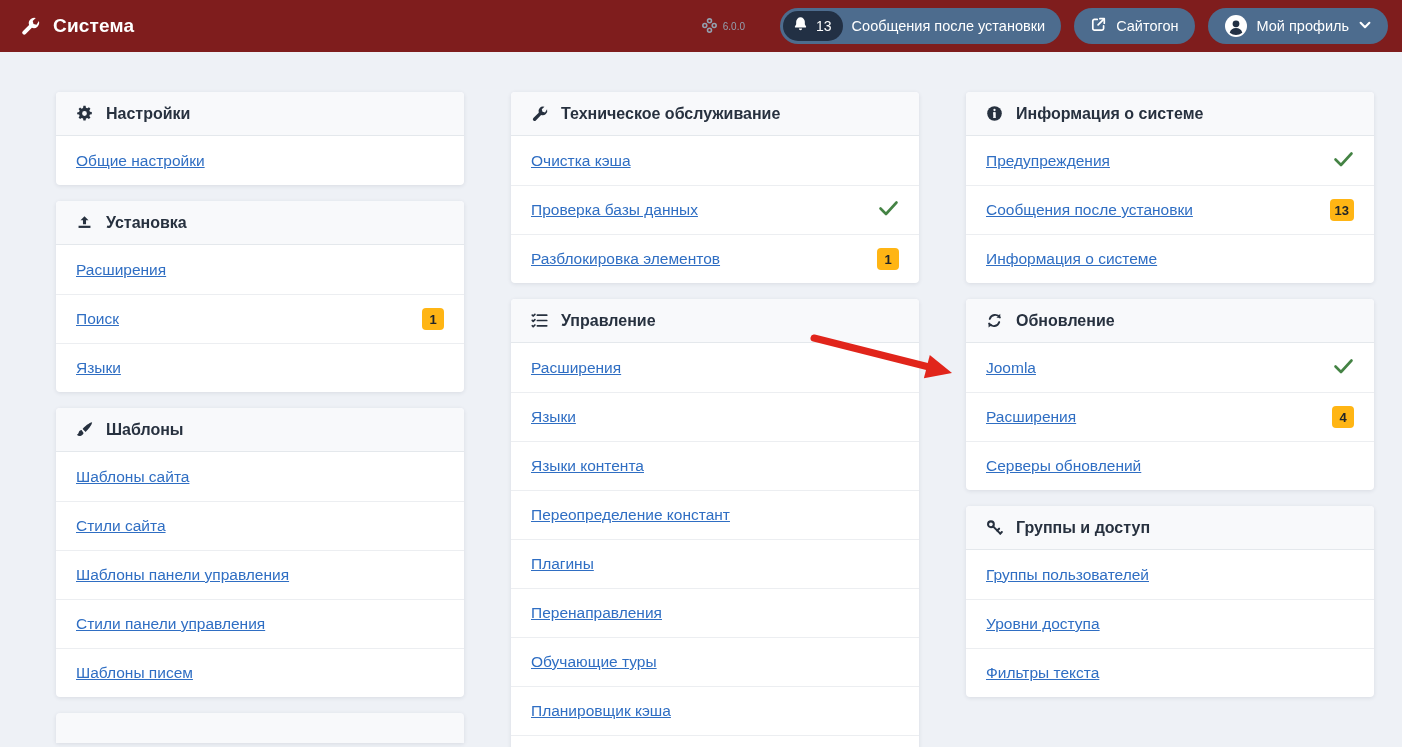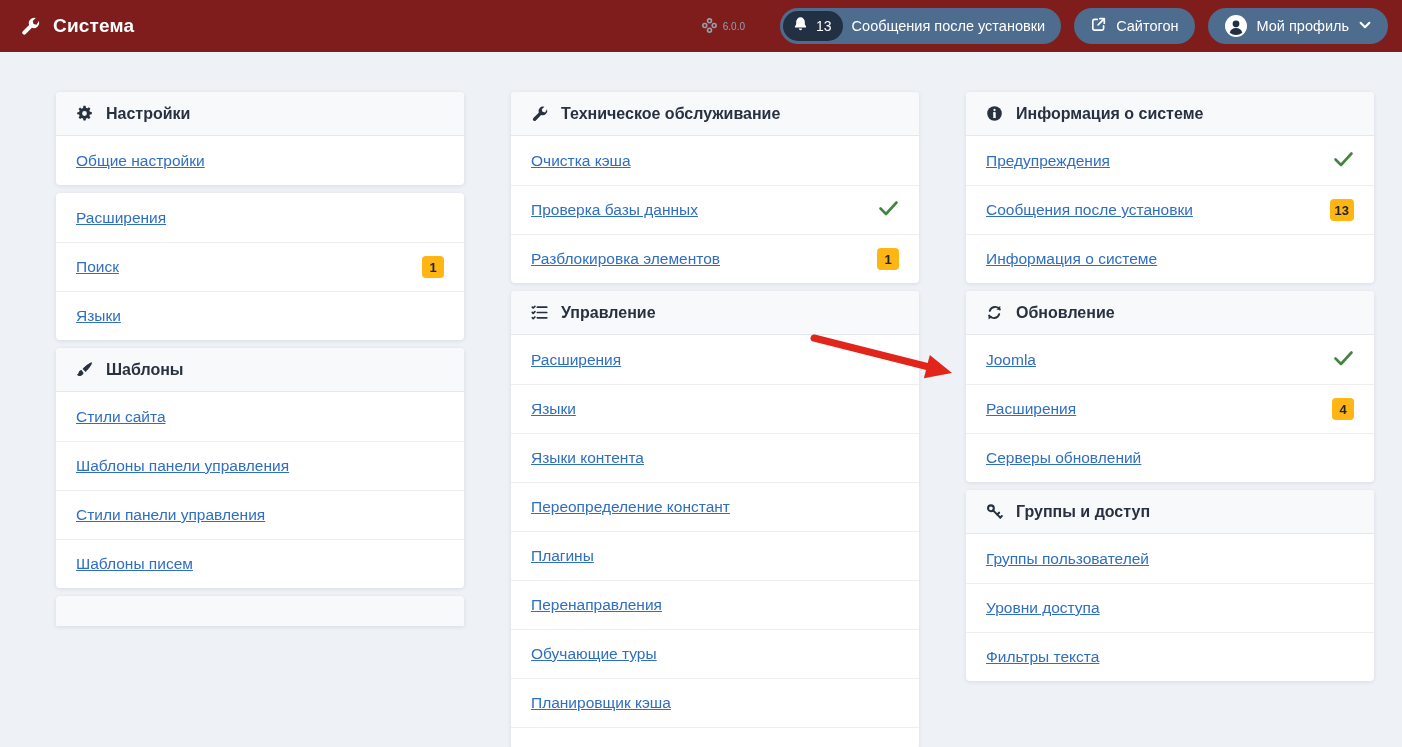--- a/index.html
+++ b/index.html
@@ -27,21 +27,21 @@
   .capsule {
     display:flex; align-items:center; gap:7px; background:#223044;
     height:30px; border-radius:15px; padding:0 11px 0 9px; font-size:14px;
   }
   .avatar { width:24px; height:24px; }
   
   .main {
     display:grid; grid-template-columns:repeat(3,1fr); gap:19px;
     padding:40px 28px 0 28px; align-items:start;
   }
-  .col { display:flex; flex-direction:column; gap:8px;padding-left:28px; }
+  .col { display:flex; flex-direction:column; gap:16px;padding-left:28px; }
   .card {
     background:#fff; border-radius:4px;
     box-shadow:0 1px 4px rgba(25,35,55,.10);
   }
   .card-header {
     height:44px; background:#f8f9fb; border-bottom:1px solid #e4e8ec;
     border-radius:4px 4px 0 0;
     display:flex; align-items:center; gap:13px; padding:0 20px;
     font-size:16px; font-weight:700; color:#27313f;
   }
@@ -138,40 +138,52 @@
             </svg>
         </span>
         <span>Настройки</span>
       </div>
       <div class="row">
         <a>Общие настройки</a>
       </div>
     </section>
 
     <section class="card">
+      <div class="card-header">
+        <span>
+          <svg width="17" height="17" viewBox="0 0 20 20" fill="currentColor">
+              <path d="M10 2.6 14.7 7.3h-2.9V12H8.2V7.3H5.3z"></path>
+              <path d="M3 13.8h14v2.6H3z" rx="1"></path>
+            </svg>
+        </span>
+        <span>Установка</span>
+      </div>
       <div class="row">
         <a>Расширения</a>
       </div>
       <div class="row">
         <a>Поиск</a>
         <span class="badge">1</span>
       </div>
       <div class="row">
         <a>Языки</a>
       </div>
     </section>
 
     <section class="card">
       <div class="card-header">
         <span>
           <svg width="17" height="17" viewBox="0 0 20 20" fill="currentColor">
               <path d="M19 1.6c-3.1.2-9.3 5.4-11.2 7.8l3.5 3.5C13.7 11 18.8 4.7 19 1.6zM6.6 10.7c-1.7.2-3 1.3-3.5 3-.3 1.2-1 2-2.1 2.4 1.1 1.2 2.7 1.7 4.2 1.4 2-.4 3.4-1.7 3.7-3.3z"></path>
             </svg>
         </span>
         <span>Шаблоны</span>
+      </div>
+      <div class="row">
+        <a>Шаблоны сайта</a>
       </div>
       <div class="row">
         <a>Стили сайта</a>
       </div>
       <div class="row">
         <a>Шаблоны панели управления</a>
       </div>
       <div class="row">
         <a>Стили панели управления</a>
       </div>

